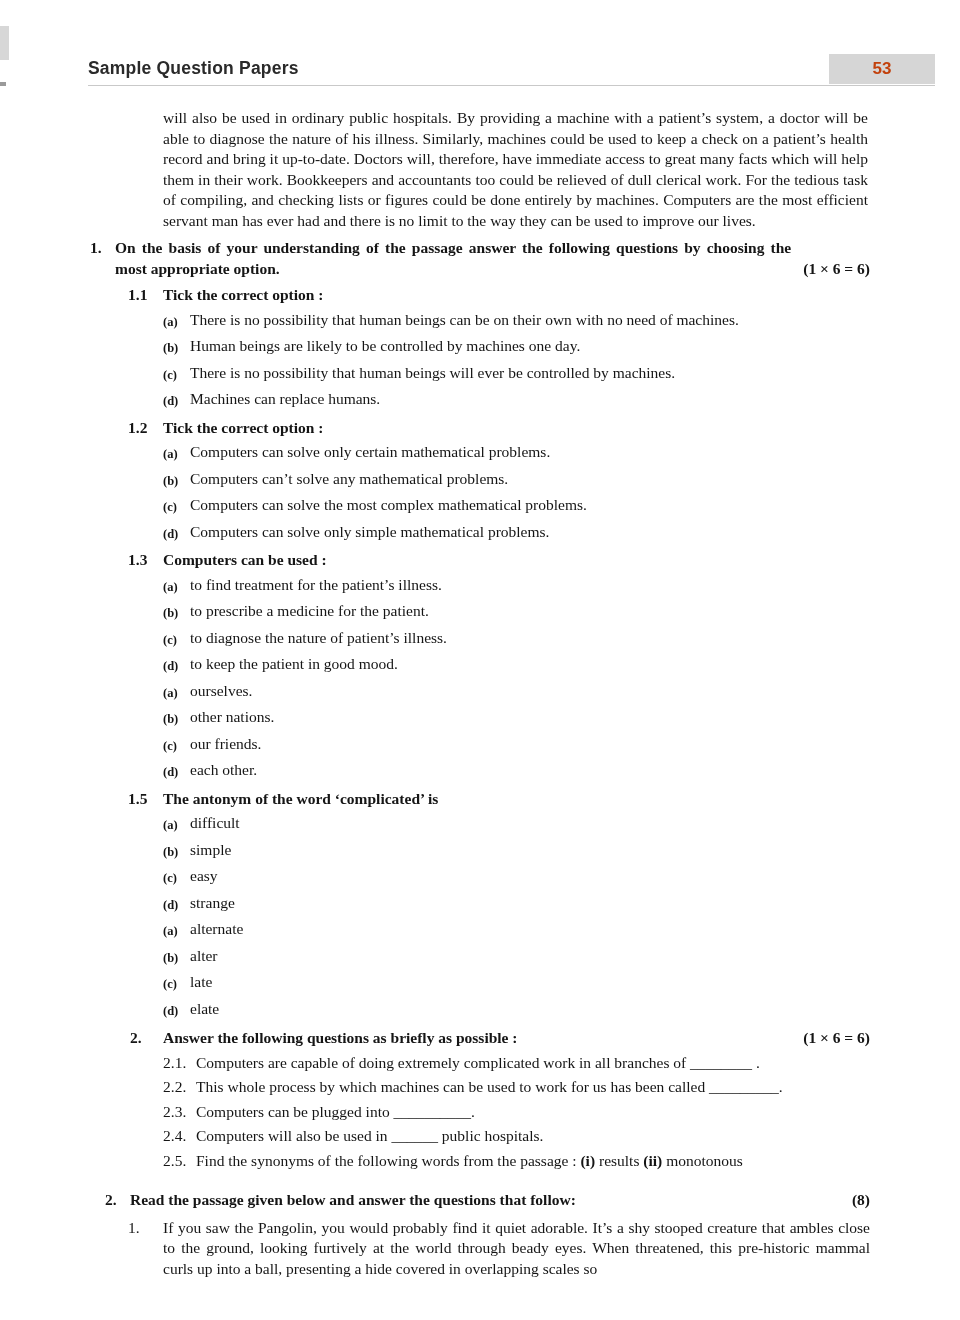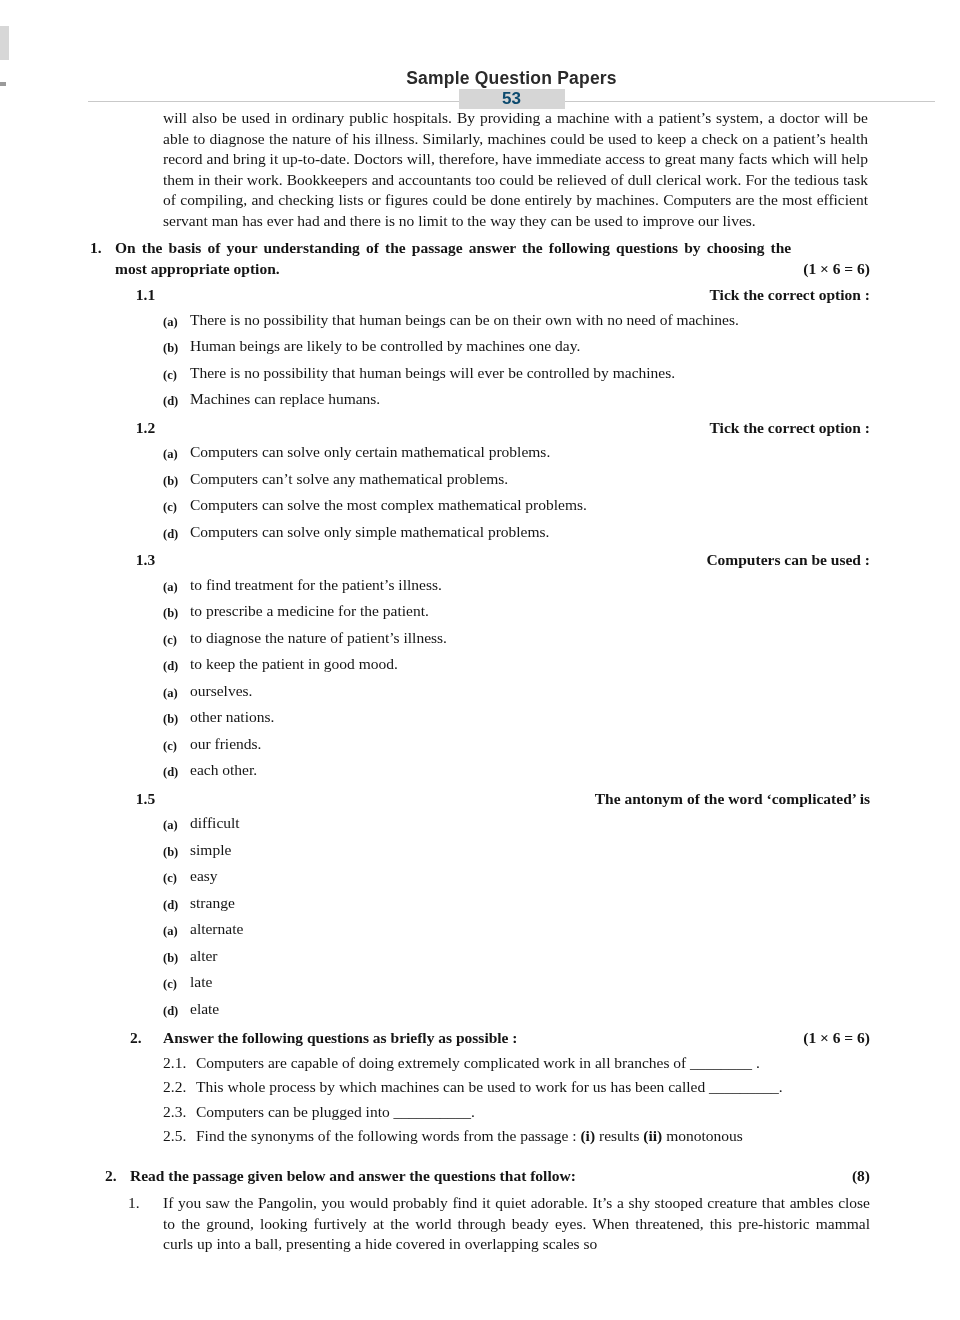--- a/index.html
+++ b/index.html
@@ -14,40 +14,39 @@
     color: #151515;
     overflow: hidden;
   }
   
   .scan-edge { position: absolute; left: 0; top: 26px; width: 10px; height: 60px; }
   .scan-mark1 { position: absolute; left: 0; top: 0; width: 9px; height: 34px; background: #d7d7d7; }
   .scan-mark2 { position: absolute; left: 0; top: 56px; width: 6px; height: 4px; background: #9a9a9a; }
 
   .header {
     position: absolute;
-    top: 68px; left: 88px; right: 25px;
+    top: 52px; left: 88px; right: 25px;
     height: 34px;
     display: flex;
     justify-content: space-between;
     align-items: center;
     border-bottom: 1px solid #c9c9c9;
     font-family: "Liberation Sans", sans-serif;
-    flex-direction: column;
   }
   .header-title {
     font-size: 17.5px;
     font-weight: 600;
     letter-spacing: 0.2px;
     color: #2a2a2a;
   }
   .page-number {
     width: 106px;
     height: 30px;
     background: #d6d6d6;
-    color: #0c4a6e;
+    color: #c2410c;
     font-size: 17px;
     font-weight: 700;
     display: flex;
     align-items: center;
     justify-content: center;
   }
 
   .content {
     position: absolute;
     top: 104px;
@@ -62,22 +61,22 @@
     text-align: justify;
   }
 
   .qmain { display: flex; margin-top: 7px; font-weight: 700; }
   .qmain-num { width: 25px; flex: none; }
   .qmain-body { flex: 1; display: flex; }
   .qmain-text { flex: 1; text-align: justify; }
   .qmain-marks { flex: none; margin-left: 12px; align-self: flex-end; white-space: nowrap; }
 
   .subq-head { display: flex; margin: 6px 0 0 38px; font-weight: 700; }
-  .subq-num { width: 35px; flex: none; text-align: center; }
-  .subq-text { flex: 1; text-align: right; }
+  .subq-num { width: 35px; flex: none; }
+  .subq-text { flex: 1; }
 
   .opt { display: flex; margin: 4px 0 0 73px; }
   .opt-label { width: 27px; flex: none; font-weight: 700; font-size: 12.5px; padding-top: 2px; }
   .opt-text { flex: 1; }
 
   .q2head { display: flex; margin: 7px 0 0 40px; font-weight: 700; }
   .q2head-num { width: 33px; flex: none; }
   .q2head-text { flex: 1; }
   .q2head-marks { flex: none; white-space: nowrap; }
 
@@ -252,20 +251,24 @@
     </div>
     <div class="q2item">
       <span class="q2item-num">2.2.</span>
       <span class="q2item-text">This whole process by which machines can be used to work for us has been called _________.</span>
     </div>
     <div class="q2item">
       <span class="q2item-num">2.3.</span>
       <span class="q2item-text">Computers can be plugged into __________.</span>
     </div>
     <div class="q2item">
+      <span class="q2item-num">2.4.</span>
+      <span class="q2item-text">Computers will also be used in ______ public hospitals.</span>
+    </div>
+    <div class="q2item">
       <span class="q2item-num">2.5.</span>
       <span class="q2item-text"><span>Find the synonyms of the following words from the passage : </span><span class="bold-inline">(i)</span><span> results </span><span class="bold-inline">(ii)</span><span> monotonous</span></span>
     </div>
 
     <div class="q3head">
       <span class="q3head-num">2.</span>
       <span class="q3head-text">Read the passage given below and answer the questions that follow:</span>
       <span class="q3head-marks">(8)</span>
     </div>
     <div class="q3para">

